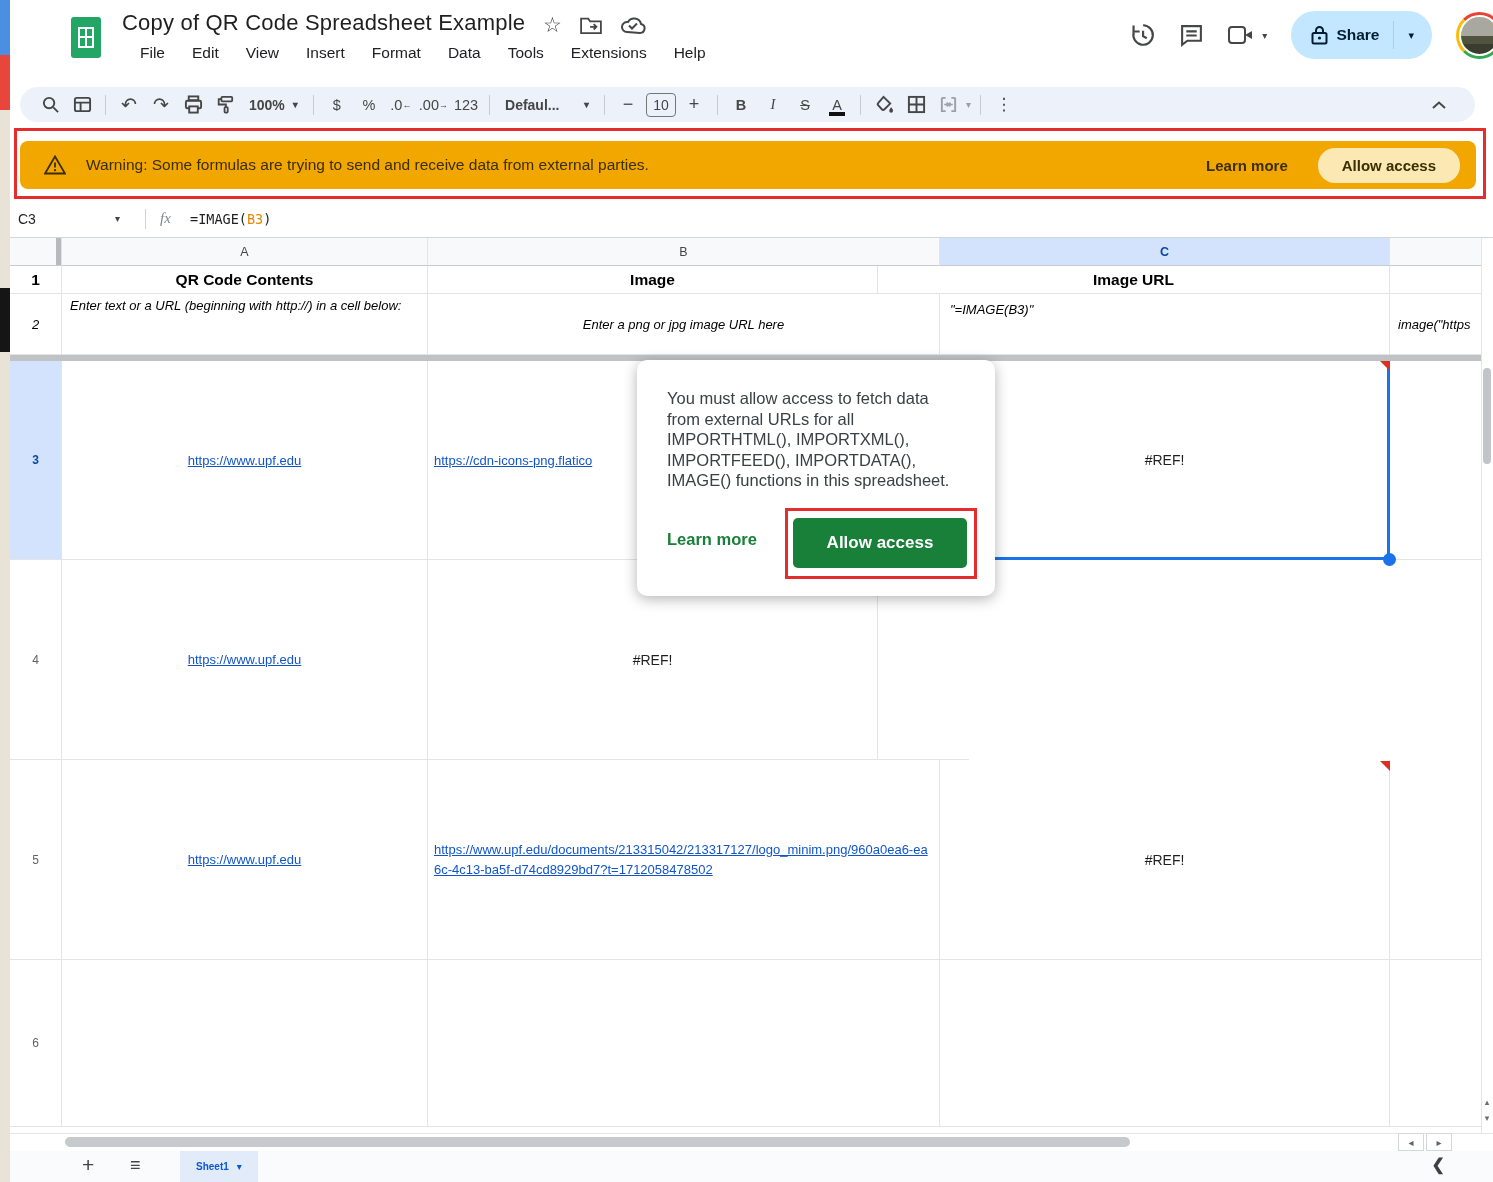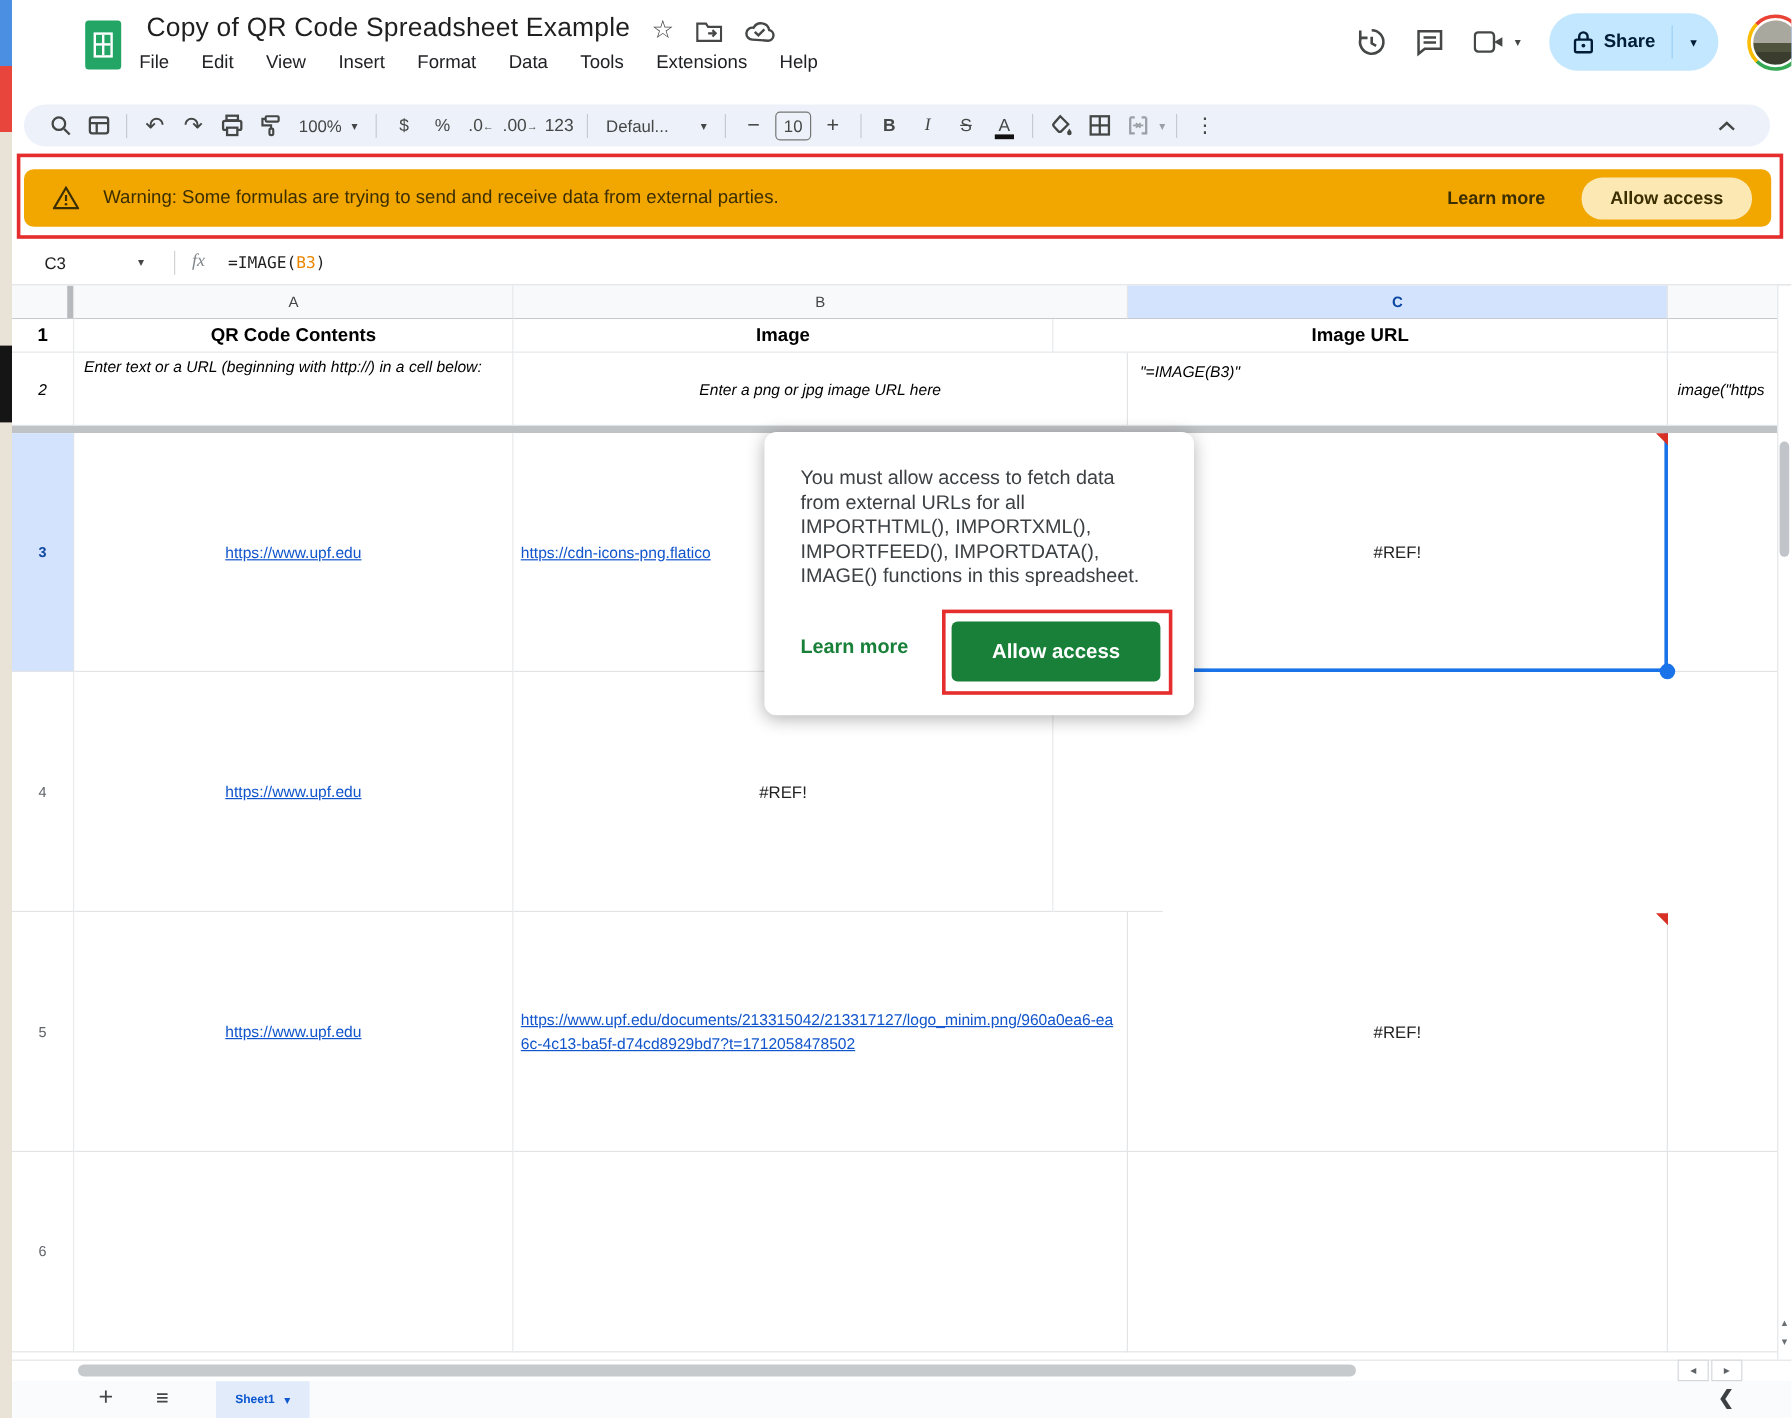--- a/index.html
+++ b/index.html
@@ -14,37 +14,37 @@
   .strip .s-black { position:absolute; left:0; top:288px; width:10px; height:64px; background:#151515; }
 
   
   .hdr { position:absolute; left:10px; top:0; width:1483px; height:86px; background:#fff;margin-left:28px; }
   .logo { position:absolute; left:33px; top:17px; width:30px; height:41px; background:#23a566; border-radius:3px; }
   .logo .grid4 { position:absolute; left:7px; top:10px; width:16px; height:21px; border:2px solid #fff; }
   .logo .grid4:before { content:""; position:absolute; left:5px; top:0; width:2px; height:100%; background:#fff; }
   .logo .grid4:after { content:""; position:absolute; left:0; top:7px; width:100%; height:2px; background:#fff; }
   .doc-title { position:absolute; left:84px; top:10px; font-size:22px; color:#1f1f1f; letter-spacing:.2px; }
   .title-icons { position:absolute; left:505px; top:13px; display:flex; gap:18px; align-items:center; color:#444746; }
-  .menubar { position:absolute; left:78px; top:44px; display:flex; gap:27px; font-size:15.5px; color:#202124; }
+  .menubar { position:absolute; left:102px; top:44px; display:flex; gap:27px; font-size:15.5px; color:#202124; }
   .menubar span { cursor:default; }
   .hdr-right { position:absolute; right:18px; top:11px; display:flex; align-items:center; gap:24px; }
   .share-pill { display:flex; align-items:center; height:48px; background:#c2e7ff; border-radius:24px; padding:0 4px 0 20px; color:#001d35; }
   .share-pill .lbl { font-size:15.5px; font-weight:600; margin:0 14px 0 8px; }
   .share-pill .vdiv { width:1px; height:28px; background:#9fd1f5; }
   .share-pill .caret { padding:0 14px; font-size:11px; }
   .avatar { width:47px; height:47px; border-radius:50%; background:conic-gradient(from 315deg,#ea4335 0 90deg,#4285f4 90deg 180deg,#34a853 180deg 270deg,#fbbc04 270deg 360deg); position:relative; }
   .avatar .ph { position:absolute; inset:3px; border-radius:50%; background:linear-gradient(180deg,#a8a89e 0 52%,#50543f 52% 72%,#3a3d2e 72% 100%); border:2px solid #fff; }
 
   
   .tb-band { position:absolute; left:10px; top:86px; width:1483px; height:41px; background:#fff; }
   .toolbar { position:absolute; left:20px; top:87px; width:1455px; height:35px; background:#edf2fa; border-radius:18px; display:flex; align-items:center; padding:0 16px; gap:4px; color:#444746; font-size:14px; }
   .tbi { min-width:28px; height:28px; display:flex; align-items:center; justify-content:center; border-radius:6px; cursor:default; }
   .tsep { width:1px; height:20px; background:#c7cbd1; margin:0 5px; }
   .tbi.txt { font-size:14.5px; }
-  .zoom-sel, .font-sel { display:flex; align-items:center; gap:8px; padding:0 6px; }
+  .zoom-sel, .font-sel { display:flex; align-items:center; gap:8px; padding:0 6px;font-weight:bold; }
   .caret-d { font-size:10px; color:#444746; }
   .size-box { width:30px; height:24px; border:1px solid #747775; border-radius:4px; display:flex; align-items:center; justify-content:center; font-size:14px; background:transparent; }
   .b-bold { font-weight:700; }
   .b-italic { font-style:italic; font-family:"Liberation Serif",serif; font-size:16px; }
   .b-strike { text-decoration:line-through; }
   .b-color { position:relative; font-size:14.5px; }
   .b-color .bar { position:absolute; left:50%; transform:translateX(-50%); bottom:3px; width:16px; height:3.5px; background:#111; }
   .muted { color:#9aa0a6; }
   .tb-collapse { margin-left:auto; margin-right:6px; }
   .subarr { font-size:9px; vertical-align:sub; }
@@ -53,21 +53,21 @@
   .annot { position:absolute; border:3px solid #e52d2d; z-index:70; pointer-events:none; }
   .banner-annot { left:14px; top:128px; width:1472px; height:71px; }
   .banner { position:absolute; left:20px; top:141px; width:1456px; height:48px; background:#f2a600; border-radius:8px; display:flex; align-items:center; padding:0 16px 0 24px; z-index:5; }
   .banner .w-txt { color:#3b2e00; font-size:15.5px; margin-left:20px; }
   .banner .sp { flex:1; }
   .banner .learn { color:#3b2e00; font-size:15px; font-weight:600; margin-right:30px; cursor:pointer; }
   .banner .allow-pill { background:#fbe8b3; color:#3b2e00; font-size:15px; font-weight:600; border:none; border-radius:17px; padding:9px 24px; cursor:pointer; }
 
   
   .fbar { position:absolute; left:10px; top:200px; width:1483px; height:38px; background:#fff; border-bottom:1px solid #d4d7da; display:flex; align-items:center; }
-  .name-box { width:105px; padding-left:27px; font-size:14px; color:#1f1f1f; }
+  .name-box { width:105px; padding-left:8px; font-size:14px; color:#1f1f1f; }
   .nb-caret { width:30px; font-size:10px; color:#444746; }
   .fdiv { width:1px; height:20px; background:#d0d3d6; margin-right:14px; }
   .fx { font-style:italic; font-family:"Liberation Serif",serif; color:#80868b; font-size:15px; width:30px; }
   .formula { font-family:"DejaVu Sans Mono",monospace; font-size:13.5px; color:#1f1f1f; }
   .formula .arg { color:#ea8600; }
 
   
   .grid { position:absolute; left:10px; top:238px; width:1471px; background:#fff; }
   .grow { display:flex; }
   .cell { border-right:1px solid #e2e4e7; border-bottom:1px solid #e2e4e7; overflow:hidden; position:relative; background:#fff; }

